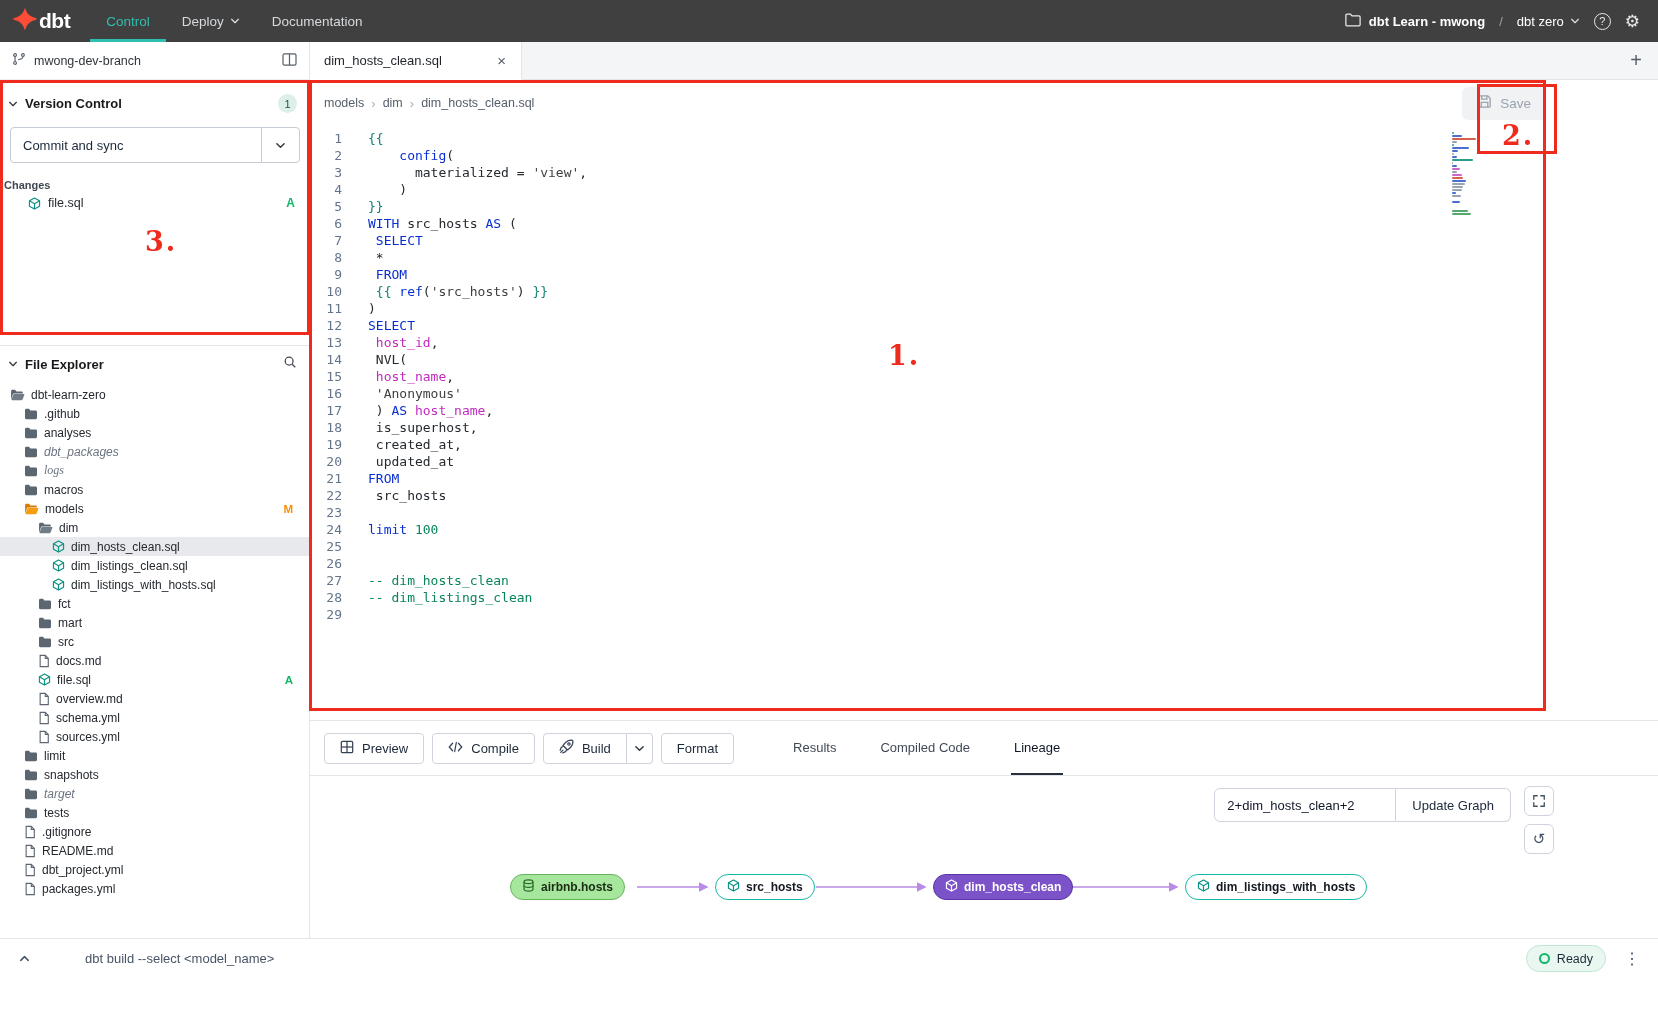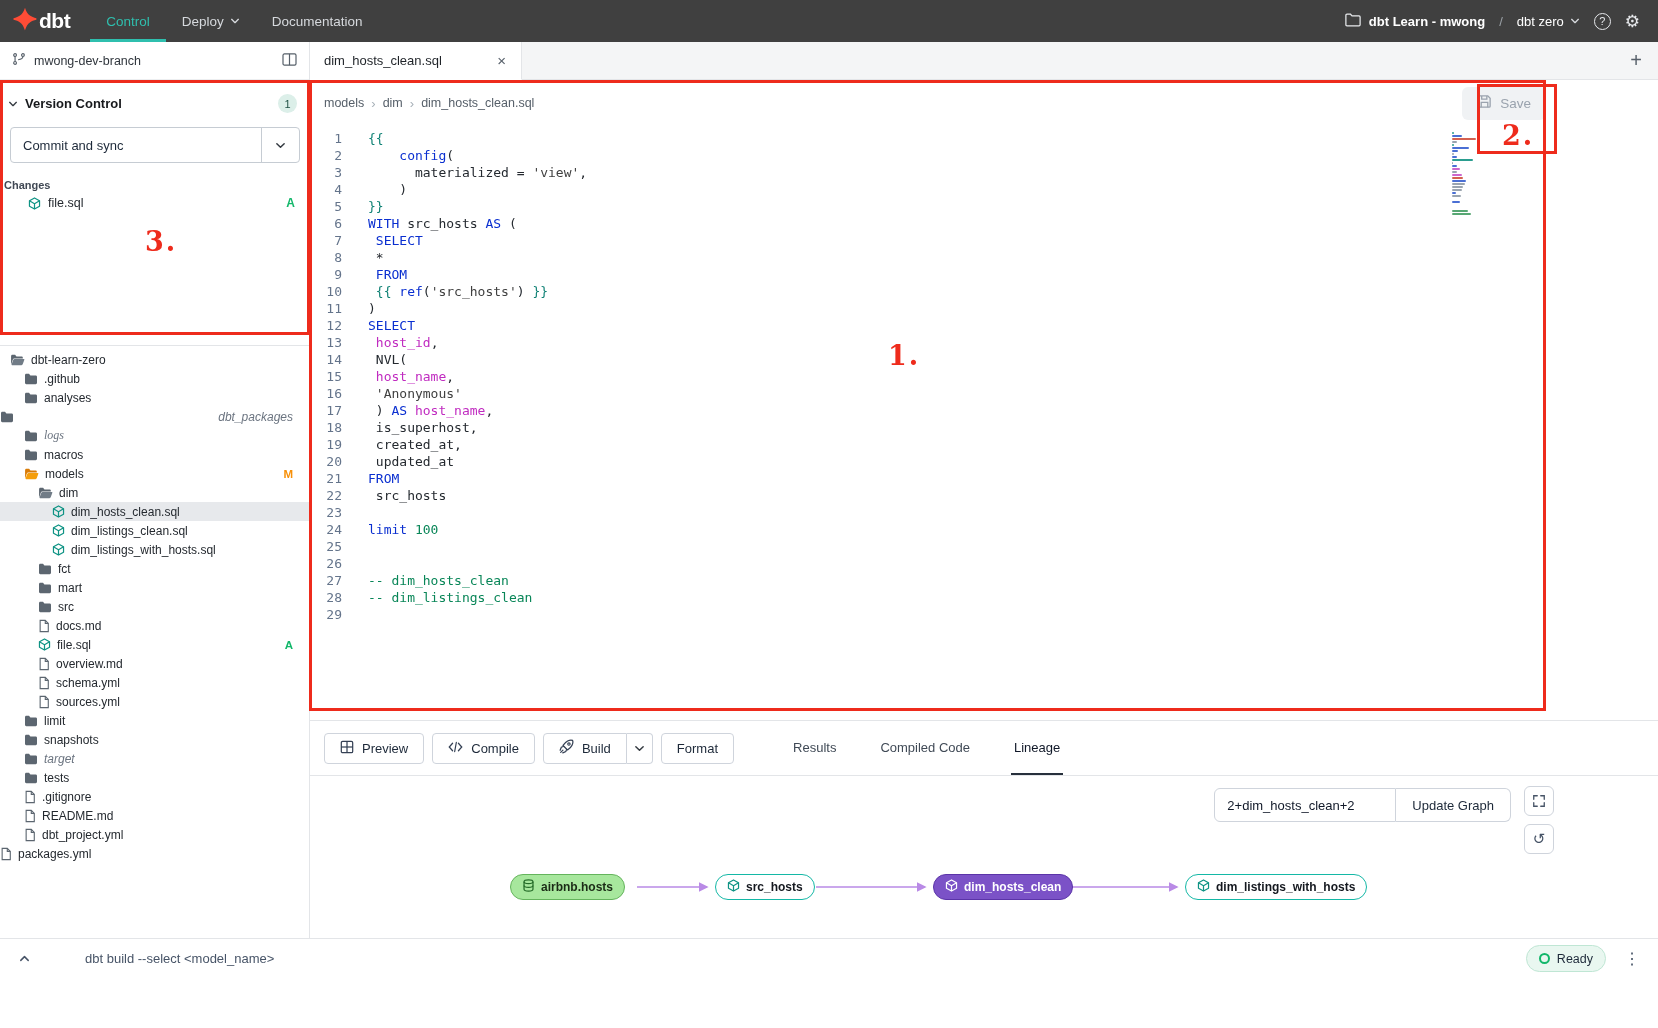--- a/index.html
+++ b/index.html
@@ -205,20 +205,30 @@
                   <path d="M1.8 4.7L8 8.2L14.2 4.7M8 8.2V14.8" fill="none" stroke="#0e9384" stroke-width="1.5" stroke-linejoin="round"></path>
                 </svg>
               </span>
               <span class="tree-label">file.sql</span>
               <span class="change-badge badge-green">A</span>
             </div>
           </div>
       </section>
 
       <section class="fe-section" style="display:flex;flex-direction:column;flex:1;min-height:0">
+        <div class="fe-header">
+          <span><svg width="10" height="10" viewBox="0 0 12 12">
+                <path d="M2 4l4 4 4-4" fill="none" stroke="#353b42" stroke-width="1.6" stroke-linecap="round" stroke-linejoin="round"></path>
+              </svg></span>
+          <span class="fe-title">File Explorer</span>
+          <span><svg width="14" height="14" viewBox="0 0 16 16">
+                <circle cx="7" cy="7" r="4.5" fill="none" stroke="#454c54" stroke-width="1.5"></circle>
+                <line x1="10.5" y1="10.5" x2="14" y2="14" stroke="#454c54" stroke-width="1.5"></line>
+              </svg></span>
+        </div>
         <div class="file-tree">
             <div class="tree-row" style="padding-left: 10px;">
               <span class="tree-icon">
                 <svg width="15" height="12" viewBox="0 0 17 14">
                   <path d="M1 12.6V2.5C1 1.7 1.7 1 2.5 1h3.2l1.6 1.8h6c.8 0 1.4.6 1.4 1.4v1H4.6c-.7 0-1.3.4-1.5 1.1z" fill="#5c6670"></path>
                   <path d="M2 13h11.2c.6 0 1.2-.4 1.4-1l1.9-5.2c.2-.6-.2-1.1-.8-1.1H5c-.6 0-1.2.4-1.4 1L1.6 12c-.1.5.1 1 .4 1z" fill="#717c87"></path>
                 </svg>
               </span>
               <span class="tree-label">dbt-learn-zero</span>
             </div>
@@ -231,21 +241,21 @@
               <span class="tree-label">.github</span>
             </div>
             <div class="tree-row" style="padding-left: 24px;">
               <span class="tree-icon">
                 <svg width="14" height="12" viewBox="0 0 16 14">
                   <path d="M1 2.5C1 1.7 1.7 1 2.5 1h3.2l1.6 1.8h6.2c.8 0 1.5.7 1.5 1.5v7.2c0 .8-.7 1.5-1.5 1.5h-11C1.7 13 1 12.3 1 11.5z" fill="#5c6670"></path>
                 </svg>
               </span>
               <span class="tree-label">analyses</span>
             </div>
-            <div class="tree-row italic" style=" justify-content: space-between;">
+            <div class="tree-row italic" style="padding-left: 24px;">
               <span class="tree-icon">
                 <svg width="14" height="12" viewBox="0 0 16 14">
                   <path d="M1 2.5C1 1.7 1.7 1 2.5 1h3.2l1.6 1.8h6.2c.8 0 1.5.7 1.5 1.5v7.2c0 .8-.7 1.5-1.5 1.5h-11C1.7 13 1 12.3 1 11.5z" fill="#5c6670"></path>
                 </svg>
               </span>
               <span class="tree-label">dbt_packages</span>
             </div>
             <div class="tree-row italic" style="padding-left: 24px; font-family: Liberation Serif, serif;">
               <span class="tree-icon">
                 <svg width="14" height="12" viewBox="0 0 16 14">
@@ -430,21 +440,21 @@
             </div>
             <div class="tree-row" style="padding-left: 24px;">
               <span class="tree-icon">
                 <svg width="12" height="14" viewBox="0 0 14 16">
                   <path d="M2.5 1.5h6l3.5 3.5v9.5h-9.5z" fill="none" stroke="#5c6670" stroke-width="1.3"></path>
                   <path d="M8.5 1.5V5H12" fill="none" stroke="#5c6670" stroke-width="1.3"></path>
                 </svg>
               </span>
               <span class="tree-label">dbt_project.yml</span>
             </div>
-            <div class="tree-row" style="">
+            <div class="tree-row" style="padding-left: 24px;">
               <span class="tree-icon">
                 <svg width="12" height="14" viewBox="0 0 14 16">
                   <path d="M2.5 1.5h6l3.5 3.5v9.5h-9.5z" fill="none" stroke="#5c6670" stroke-width="1.3"></path>
                   <path d="M8.5 1.5V5H12" fill="none" stroke="#5c6670" stroke-width="1.3"></path>
                 </svg>
               </span>
               <span class="tree-label">packages.yml</span>
             </div>
           </div>
       </section>

